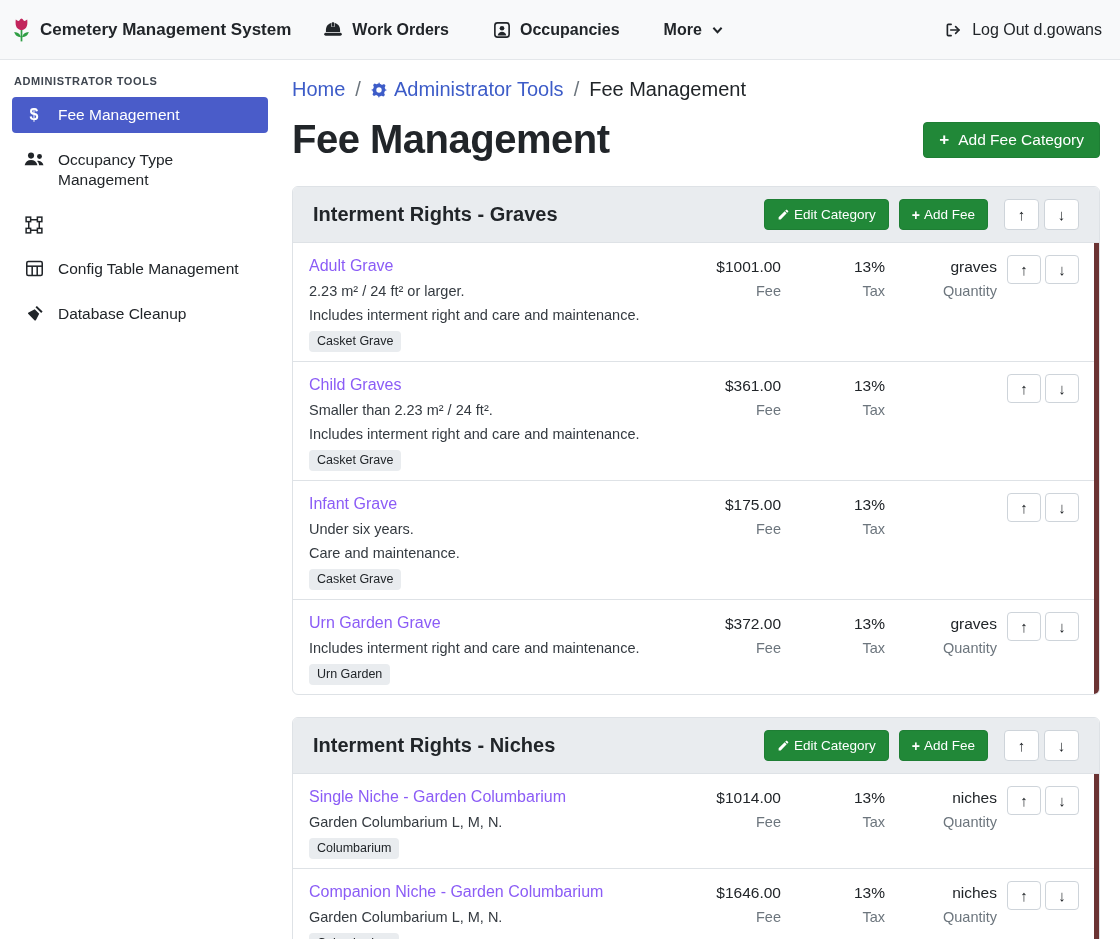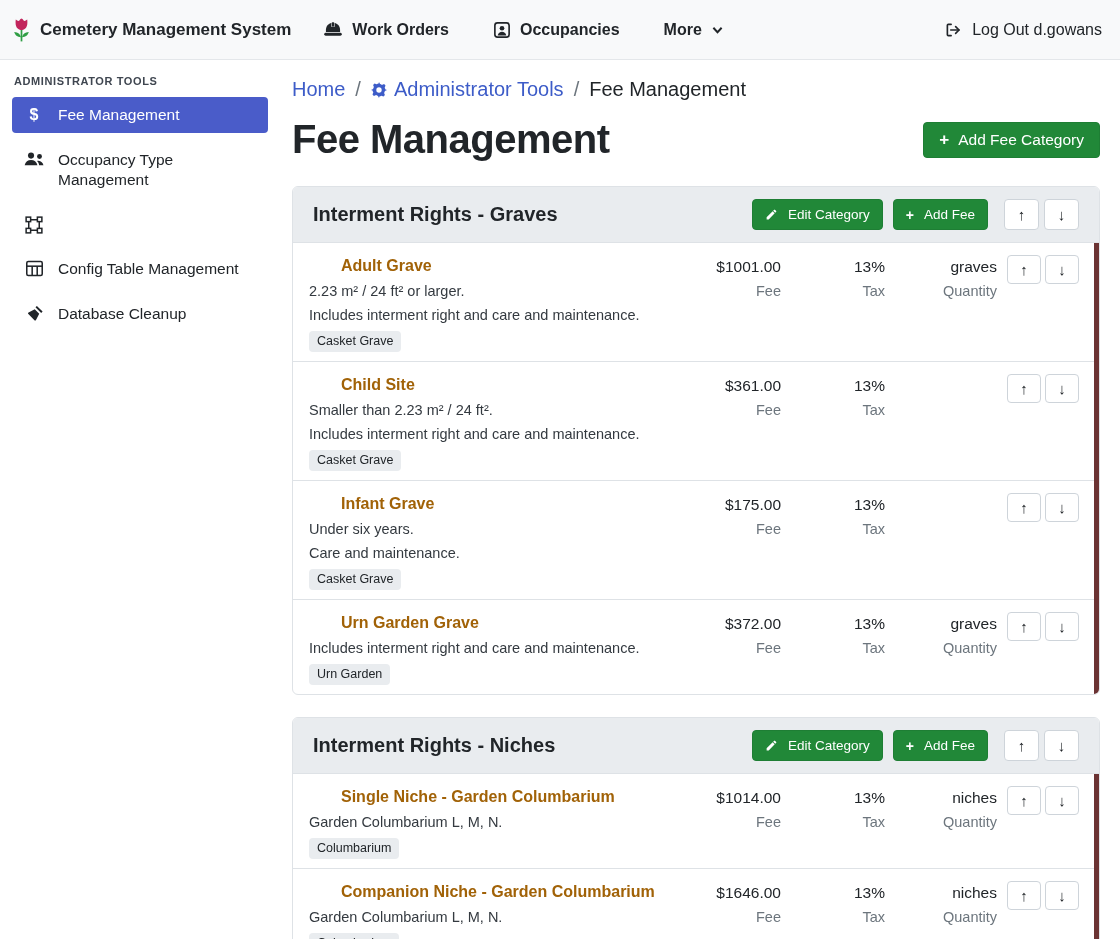--- a/index.html
+++ b/index.html
@@ -61,21 +61,21 @@
   .card {
     border:1px solid #dee2e6; border-radius:6px; margin-bottom:22px;
     background:#fff; overflow:hidden;
   }
   .card-header {
     background:#e9ecef; border-bottom:1px solid #dee2e6;
     display:flex; align-items:center; padding:12px 20px; gap:0;
   }
   .card-title { font-size:20px; font-weight:600; color:#212529; flex:1; }
   .btn-green-sm {
-    display:inline-flex; align-items:center; gap:10px;
+    display:inline-flex; align-items:center; gap:4px;
     background:#218838; color:#fff; border:1px solid #1e7e34; border-radius:4px;
     padding:7px 12px; font-size:13.5px;
   }
   .btn-green-sm + .btn-green-sm { margin-left:10px; }
   .arrow-group { display:flex; gap:5px; margin-left:16px; }
   .btn-arrow {
     width:35px; height:31px; background:#fff; border:1px solid #ced4da; border-radius:4px;
     display:inline-flex; align-items:center; justify-content:center;
     font-size:15px; color:#212529; font-weight:600;
   }
@@ -85,21 +85,21 @@
   .scrollbar-thumb {
     position:absolute; top:0; right:0; width:5px; height:100%;
     background:#6b3333; z-index:2;
   }
   .fee-row {
     display:grid; grid-template-columns:1fr 100px 104px 112px 92px;
     padding:12px 10px 9px 16px; border-bottom:1px solid #dee2e6;
     align-items:start;
   }
   .fee-row:last-child { border-bottom:none; }
-  .fee-name { display:inline-block; font-size:16px; font-weight:700; color:#a16207; line-height:22px; cursor:pointer;margin-left:32px; }
+  .fee-name { display:inline-block; font-size:16px; font-weight:400; color:#8b5cf6; line-height:22px; cursor:pointer; }
   .fee-desc { font-size:14.5px; color:#343a40; line-height:20px; margin-top:4px; }
   .badge {
     display:inline-block; background:#e9ecef; color:#212529;
     font-size:12.5px; line-height:15px; padding:3px 8px; border-radius:4px; margin-top:6px;
   }
   .cell { text-align:right; padding-top:1px; }
   .cell-value { font-size:15.5px; color:#212529; line-height:22px; }
   .cell-label { font-size:14.5px; color:#6c757d; line-height:20px; margin-top:3px; }
   .row-arrows { display:flex; gap:4px; justify-content:flex-end; padding-right:10px; }
   .row-arrows .btn-arrow { width:34px; height:29px; }
@@ -305,21 +305,21 @@
       <button class="btn-arrow">
                   <span>↑</span>
                 </button>
       <button class="btn-arrow">
                   <span>↓</span>
                 </button>
     </div>
   </div>
             <div class="fee-row">
     <div class="fee-main">
-      <a class="fee-name">Child Site</a>
+      <a class="fee-name">Child Graves</a>
       <div>
                   <div class="fee-desc">Smaller than 2.23 m² / 24 ft².</div>
                   <div class="fee-desc">Includes interment right and care and maintenance.</div>
                 </div>
       <div><span class="badge">Casket Grave</span></div>
     </div>
     <div class="cell">
       <div class="cell-value">$361.00</div>
       <div class="cell-label">Fee</div>
     </div>

